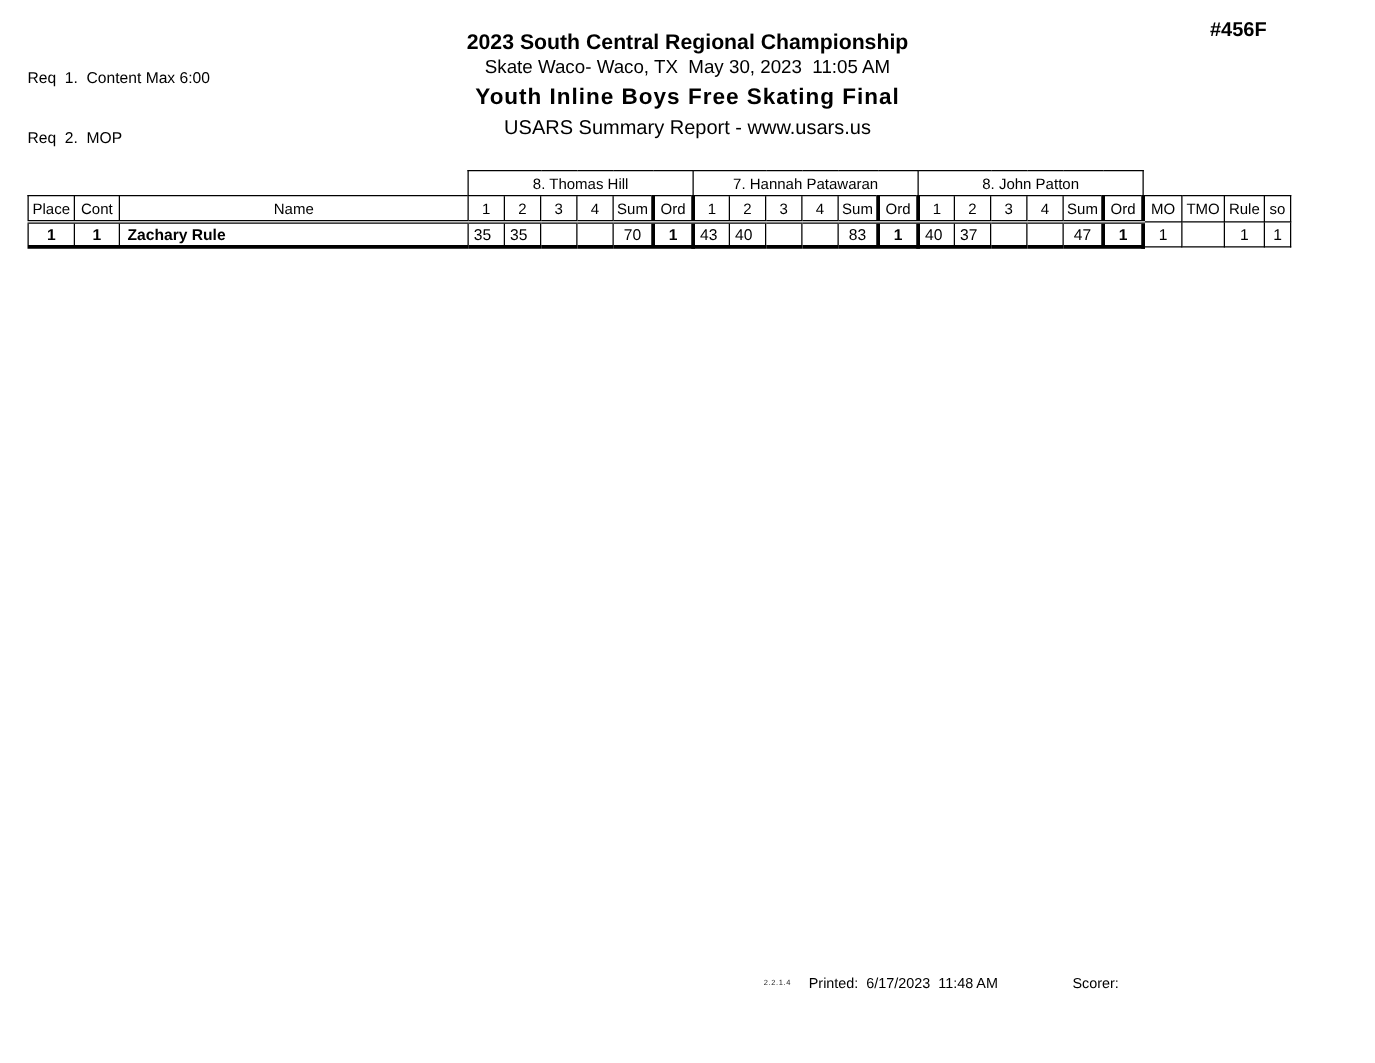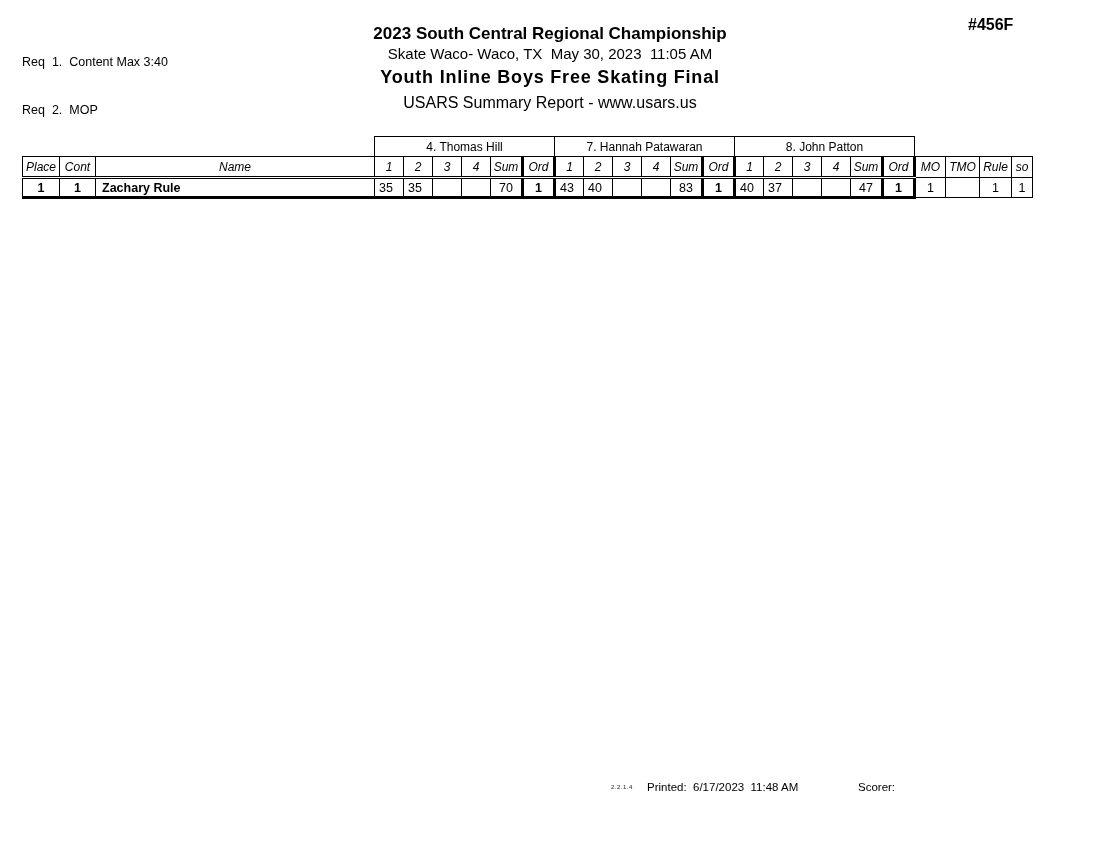--- a/index.html
+++ b/index.html
@@ -45,21 +45,21 @@
     padding: 0; overflow: hidden; white-space: nowrap;
     vertical-align: middle; text-align: center;
   }
   tr.banner td { height: 20px; }
   tr.hdr  td, tr.hdr th { height: 21px; }
   tr.data td { height: 20px; font-size: 12.5px; }
 
   .nob { border: none; background: #fff; }
   .jb  { border: 1px solid #000; font-size: 11px; text-align: left; padding-left: 5px; }
 
-  tr.hdr th, tr.hdr td { border: 1px solid #000; font-style: italic; }
+  tr.hdr th, tr.hdr td { border: 1px solid #000; }
   .name-h { text-align: left; padding-left: 5px; }
 
   .ordcol { border-left: 3px solid #000 !important; border-right: 3px solid #000 !important; }
 
   tr.data td {
     border: 1px solid #000;
     border-top: 3px double #000;
     border-bottom: 3px solid #000;
   }
   tr.data td.right-sec {
@@ -83,21 +83,21 @@
     position: absolute; left: 858px; top: 781px;
     font-size: 11.5px;
   }
 </style>
 </head>
 <body>
 
 <div class="page">
 
   <div class="req-block">
-    <div>Req  1.  Content Max 3:40</div>
+    <div>Req  1.  Content Max 6:00</div>
     <div>Req  2.  MOP</div>
   </div>
 
   <div class="event-number">#456F</div>
 
   <div class="title-block">
     <div class="t1">2023 South Central Regional Championship</div>
     <div class="t2">Skate Waco- Waco, TX  May 30, 2023  11:05 AM</div>
     <div class="t3">Youth Inline Boys Free Skating Final</div>
     <div class="t4">USARS Summary Report - www.usars.us</div>
@@ -128,21 +128,21 @@
         <col style="width:32px">
       <col style="width:31px">
         <col style="width:34px">
         <col style="width:32px">
         <col style="width:21px">
     </colgroup>
 
     <tbody>
         <tr class="banner">
       <td class="nob" colspan="3"></td>
-      <td class="jb" colspan="6">4.  Thomas Hill</td>
+      <td class="jb" colspan="6">8.  Thomas Hill</td>
       <td class="jb" colspan="6">7.  Hannah Patawaran</td>
       <td class="jb" colspan="6">8.  John Patton</td>
       <td class="nob" colspan="4"></td>
     </tr>
 
     <tr class="hdr">
       <th>Place</th>
       <th>Cont</th>
       <th class="name-h">Name</th>
 

